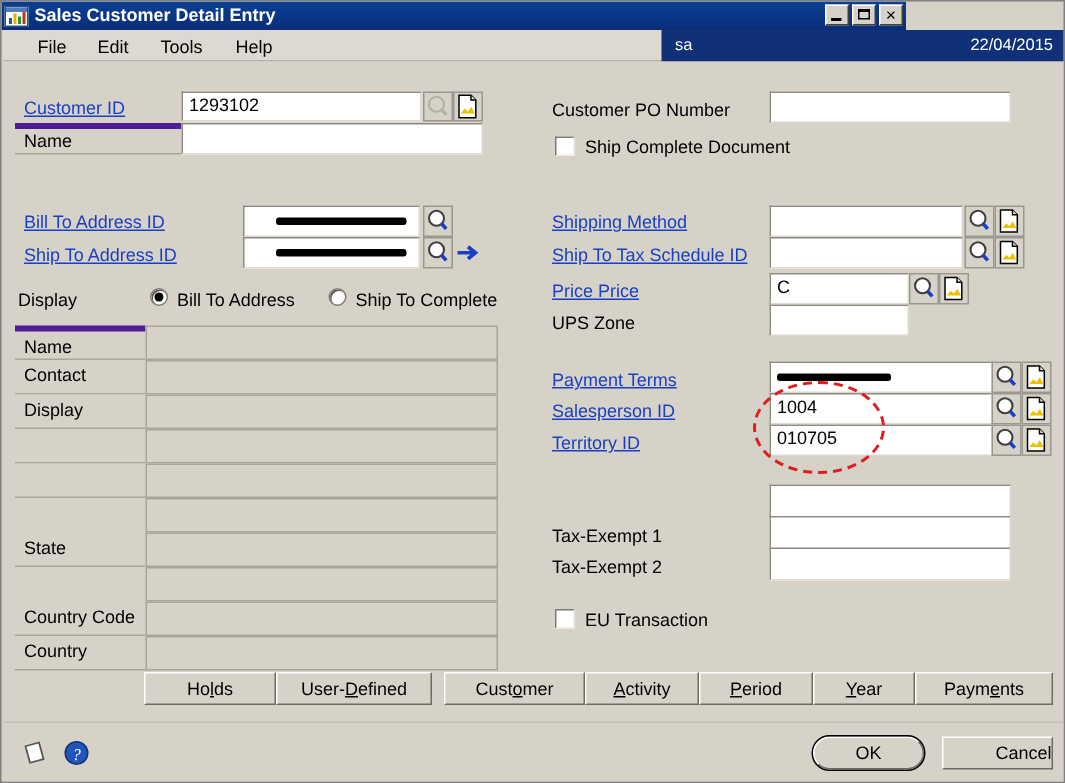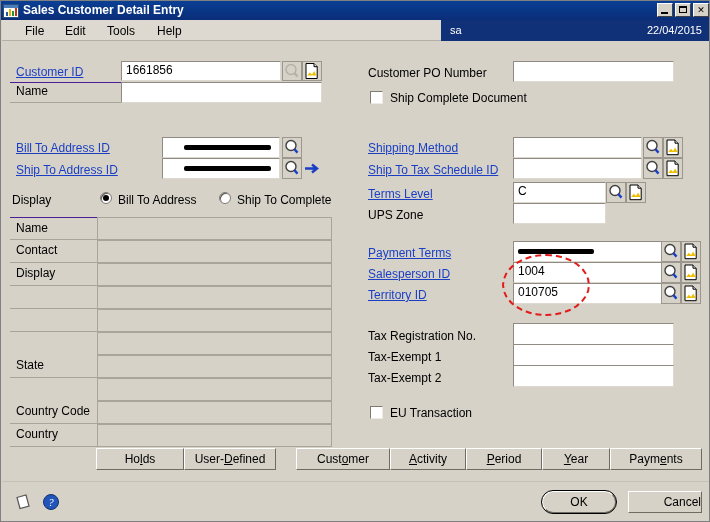--- a/index.html
+++ b/index.html
@@ -18,21 +18,21 @@
     overflow: hidden;
     background: #d6d2c8;
     box-sizing: border-box;
     border: 1px solid #808080;
   }
 
   
   .titlebar {
     position: absolute;
     left: 0; top: 0;
-    width: 710px; height: 19px;
+    width: 603px; height: 19px;
     background: linear-gradient(to bottom, #0a3f94 0%, #0a2d78 100%);
     display: flex;
     align-items: center;
   }
   .title-icon {
     width: 16px; height: 14px;
     margin-left: 2px; margin-right: 4px;
     position: relative;
     background: #ffffff;
     border: 1px solid #2b4f81;
@@ -137,21 +137,21 @@
     cursor: pointer;
   }
 
   
   .labelcell {
     position: absolute;
     font-size: 12px;
     color: #000;
     background: #d6d2c8;
     border-bottom: 1px solid #a9a59c;
-    border-top: 1px solid #4c1d95;
+    border-top: 4px solid #4c1d95;
     box-sizing: border-box;
     padding-left: 6px;
     line-height: 17px;
     white-space: nowrap;
   }
   .labelcell.notop { border-top: none; }
 
   
   .fld {
     position: absolute;
@@ -311,21 +311,21 @@
   </div>
 
   <div class="userstrip">
     <div class="u-name">sa</div>
     <div class="u-date">22/04/2015</div>
   </div>
 
   <div class="canvas">
 
     <div class="lnk abs" style="left:14px; top:24px;">Customer ID</div>
-    <div class="fld" style="left:119px; top:20px; width:160px; height:20px;">1661856</div>
+    <div class="fld" style="left:119px; top:20px; width:160px; height:20px;">1293102</div>
     <div class="iconbtn flatbox" style="left:280px; top:20px; width:20px; height:20px;">
       <svg class="ic" width="18" height="18" viewBox="0 0 18 18">
         <circle cx="8" cy="7.5" r="5" fill="#d6d2c8" stroke="#b4b0a8" stroke-width="1.4"></circle>
         <line x1="11.3" y1="11" x2="14.5" y2="14.5" stroke="#b4b0a8" stroke-width="2.2"></line>
       </svg>
     </div>
     <div class="iconbtn flatbox" style="left:300px; top:20px; width:20px; height:20px;">
       <svg class="ic" width="18" height="18" viewBox="0 0 18 18">
         <path d="M3 1.5 h8 l3.2 3.2 v11.8 h-11.2 z" fill="#ffffff" stroke="#000000" stroke-width="1"></path>
         <path d="M11 1.5 v3.2 h3.2" fill="#e8e8e8" stroke="#000000" stroke-width="1"></path>
@@ -428,21 +428,21 @@
       </svg>
     </div>
     <div class="iconbtn flatbox" style="left:661px; top:117px; width:20px; height:21px;">
       <svg class="ic" width="18" height="19" viewBox="0 0 18 19">
         <path d="M3 2 h8 l3.2 3.2 v11.5 h-11.2 z" fill="#ffffff" stroke="#000000" stroke-width="1"></path>
         <path d="M11 2 v3.2 h3.2" fill="#e8e8e8" stroke="#000000" stroke-width="1"></path>
         <path d="M4.2 14 l2.6 -3.2 l2.2 2.1 l2.2 -3.4 l2.4 4.5 z" fill="#f0c000"></path>
       </svg>
     </div>
 
-    <div class="lnk abs" style="left:366px; top:146px;">Terms Level</div>
+    <div class="lnk abs" style="left:366px; top:146px;">Price Price</div>
     <div class="fld" style="left:511px; top:141px; width:93px; height:21px;">C</div>
     <div class="iconbtn flatbox" style="left:604px; top:141px; width:20px; height:21px;">
       <svg class="ic" width="18" height="19" viewBox="0 0 18 19">
         <circle cx="8" cy="7.5" r="5" fill="#ffffff" stroke="#404040" stroke-width="1.4"></circle>
         <line x1="11.3" y1="11" x2="14.5" y2="14.6" stroke="#1a3fc4" stroke-width="2.4"></line>
       </svg>
     </div>
     <div class="iconbtn flatbox" style="left:624px; top:141px; width:20px; height:21px;">
       <svg class="ic" width="18" height="19" viewBox="0 0 18 19">
         <path d="M3 2 h8 l3.2 3.2 v11.5 h-11.2 z" fill="#ffffff" stroke="#000000" stroke-width="1"></path>
@@ -498,34 +498,33 @@
     <div class="iconbtn flatbox" style="left:679px; top:242px; width:20px; height:21px;">
       <svg class="ic" width="18" height="19" viewBox="0 0 18 19">
         <path d="M3 2 h8 l3.2 3.2 v11.5 h-11.2 z" fill="#ffffff" stroke="#000000" stroke-width="1"></path>
         <path d="M11 2 v3.2 h3.2" fill="#e8e8e8" stroke="#000000" stroke-width="1"></path>
         <path d="M4.2 14 l2.6 -3.2 l2.2 2.1 l2.2 -3.4 l2.4 4.5 z" fill="#f0c000"></path>
       </svg>
     </div>
 
     <div class="annot-ellipse" style="left:500px; top:213px; width:84px; height:58px;"></div>
 
-    <div class="lbl abs" style="left:366px; top:288px;">Tax Registration No.</div>
     <div class="fld" style="left:511px; top:282px; width:161px; height:22px;"></div>
 
     <div class="lbl abs" style="left:366px; top:309px;">Tax-Exempt 1</div>
     <div class="fld" style="left:511px; top:303px; width:161px; height:22px;"></div>
 
     <div class="lbl abs" style="left:366px; top:330px;">Tax-Exempt 2</div>
     <div class="fld" style="left:511px; top:324px; width:161px; height:22px;"></div>
 
     <div class="cbox" style="left:368px; top:365px;"></div>
     <div class="lbl abs" style="left:388px; top:365px;">EU Transaction</div>
 
     <div class="tbtn-row" style="left:94px; top:407px; width:88px;"><span>Ho</span><u>l</u><span>ds</span></div>
-    <div class="tbtn-row" style="left:182px; top:407px; width:92px;"><span>User-</span><u>D</u><span>efined</span></div>
+    <div class="tbtn-row" style="left:182px; top:407px; width:104px;"><span>User-</span><u>D</u><span>efined</span></div>
     <div class="tbtn-row" style="left:294px; top:407px; width:94px;"><span>Cust</span><u>o</u><span>mer</span></div>
     <div class="tbtn-row" style="left:388px; top:407px; width:76px;"><span></span><u>A</u><span>ctivity</span></div>
     <div class="tbtn-row" style="left:464px; top:407px; width:76px;"><span></span><u>P</u><span>eriod</span></div>
     <div class="tbtn-row" style="left:608px; top:407px; width:92px;"><span>Paym</span><u>e</u><span>nts</span></div>
     <div class="tbtn-row" style="left:540px; top:407px; width:68px;"><span></span><u>Y</u><span>ear</span></div>
 
   </div>
 
   <div class="statusbar">
     <div class="abs" style="left:11px; top:10px; width:20px; height:20px;">

